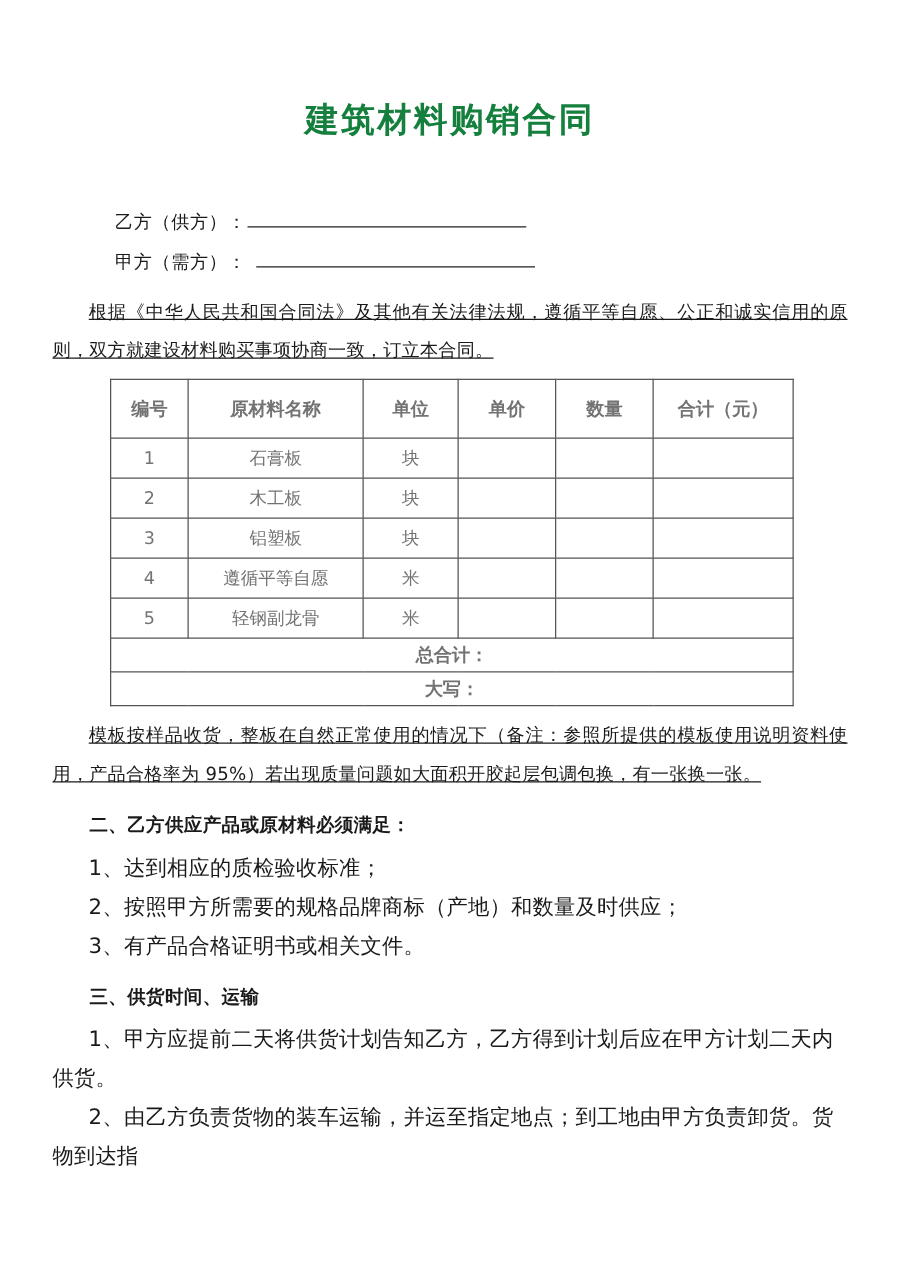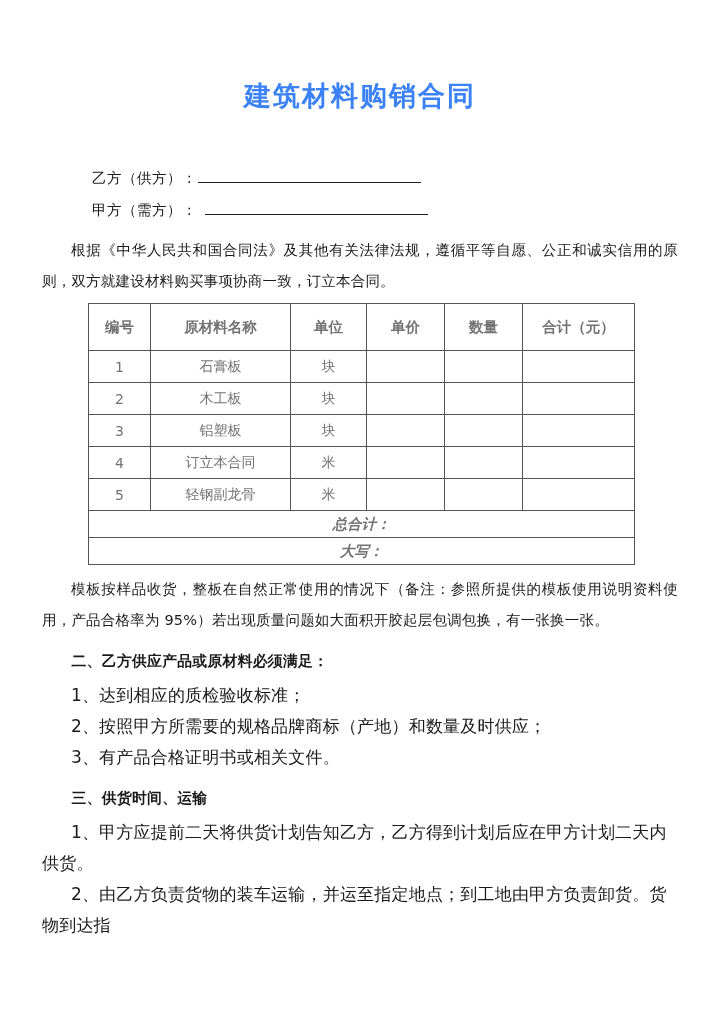--- a/index.html
+++ b/index.html
@@ -20,21 +20,21 @@
     box-sizing: border-box;
   }
   .doc-title {
     text-align: center;
     font-size: 27px;
     font-weight: bold;
     letter-spacing: 2px;
     margin: 0;
     padding-top: 78px;
     font-family: "DejaVu Serif", "Liberation Serif", serif;
-    color: #3b82f6;
+    color: #15803d;
   }
   .body-wrap {
     padding: 0 42px 0 42px;
   }
   .party-block {
     margin-top: 48px;
   }
   .party-line {
     font-size: 14.5px;
     line-height: 32px;
@@ -56,20 +56,21 @@
   .party-line.second .party-blank { width: 223px; margin-left: 1px; }
 
   p.para {
     font-size: 14.5px;
     line-height: 31px;
     text-align: justify;
     text-justify: inter-ideograph;
     margin: 9px 0 0 0;
     text-indent: 2em;
     letter-spacing: 0.2px;
+    text-decoration: underline;
   }
 
   h2.section {
     font-size: 14.8px;
     font-weight: bold;
     line-height: 30px;
     margin: 10px 0 4px 0;
     letter-spacing: 0.3px;
   }
   h2.section.indent1 { text-indent: 2em; }
@@ -101,21 +102,20 @@
     font-weight: bold;
     font-size: 14.5px;
   }
   table.goods tbody td {
     height: 31px;
   }
   table.goods tfoot td {
     height: 26px;
     font-weight: bold;
     font-size: 14.5px;
-    font-style: italic;
   }
   col.c-no     { width: 62px; }
   col.c-name   { width: 140px; }
   col.c-unit   { width: 76px; }
   col.c-price  { width: 78px; }
   col.c-qty    { width: 78px; }
   col.c-total  { width: 112px; }
   .after-table { margin-top: 11px; }
 </style>
 </head>
@@ -180,21 +180,21 @@
         <tr>
           <td>3</td>
           <td>铝塑板</td>
           <td>块</td>
           <td></td>
           <td></td>
           <td></td>
         </tr>
         <tr>
           <td>4</td>
-          <td>订立本合同</td>
+          <td>遵循平等自愿</td>
           <td>米</td>
           <td></td>
           <td></td>
           <td></td>
         </tr>
         <tr>
           <td>5</td>
           <td>轻钢副龙骨</td>
           <td>米</td>
           <td></td>

